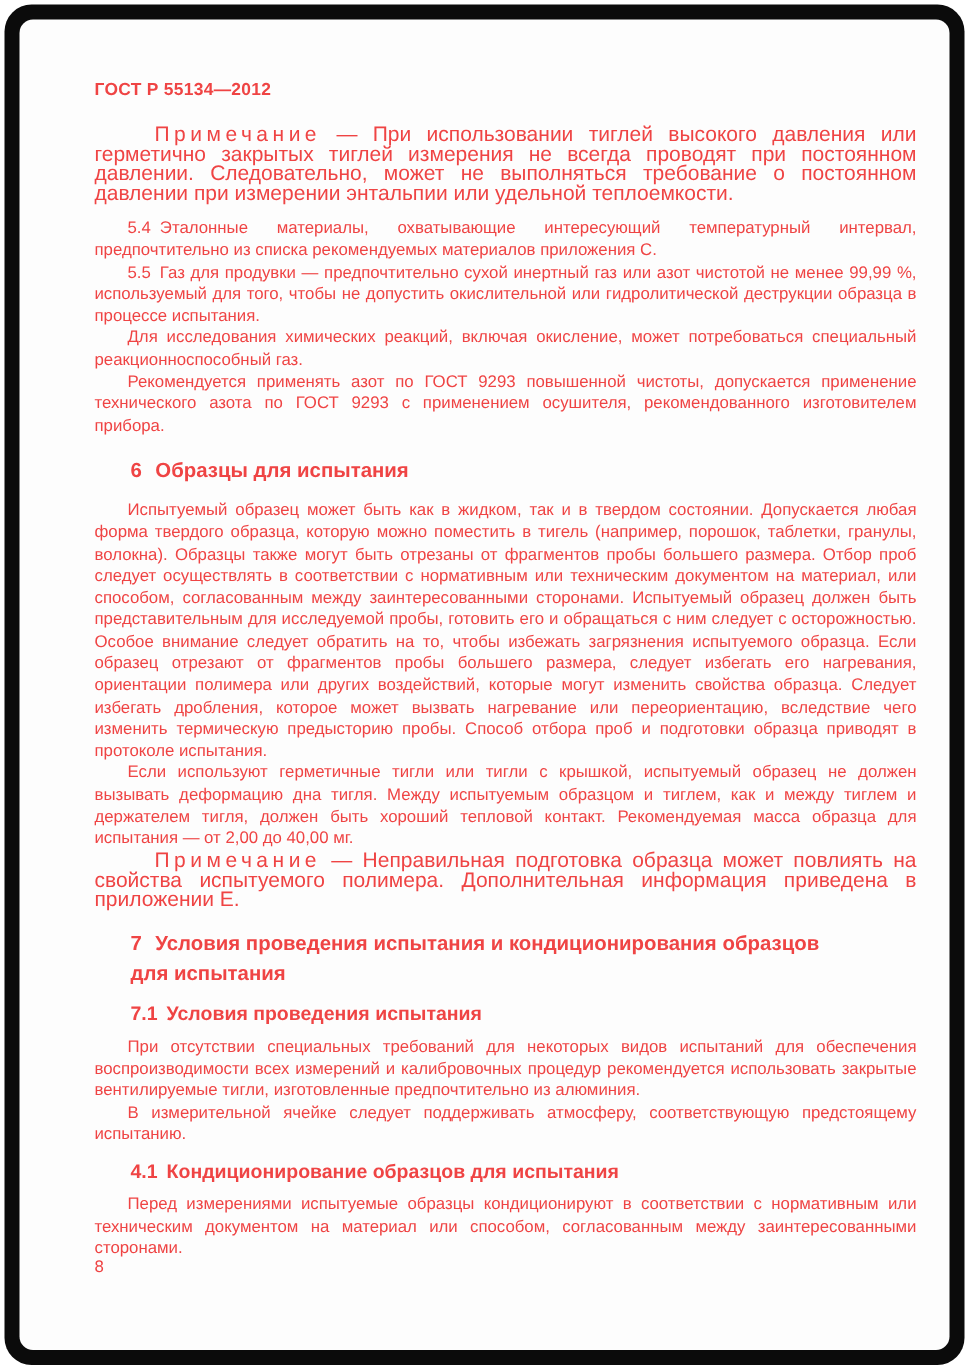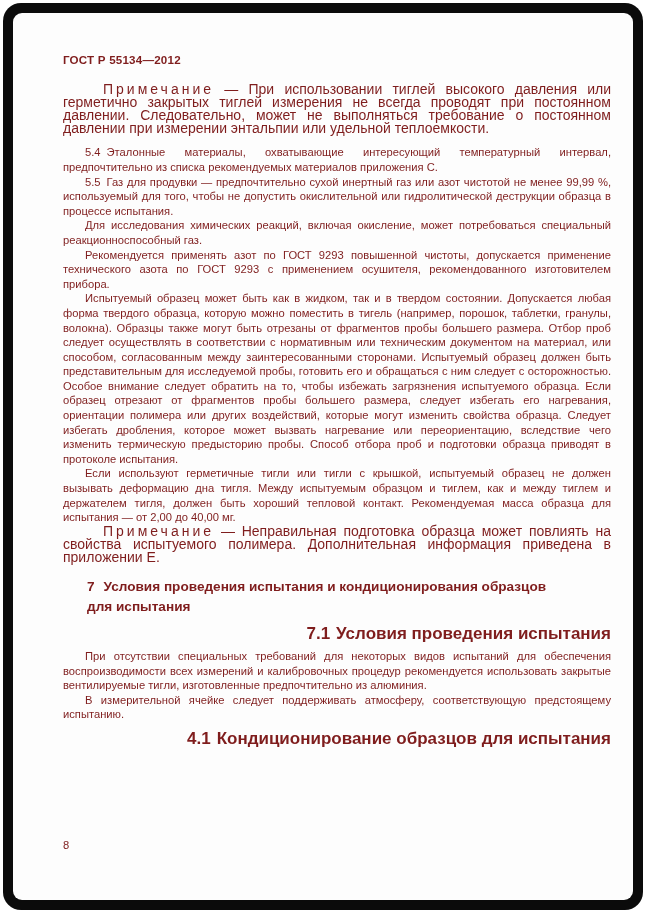--- a/index.html
+++ b/index.html
@@ -23,21 +23,21 @@
     border-radius: 18px;
   }
   .paper {
     position: absolute;
     inset: 13px;
     background: #fdfdfd;
     border-radius: 9px;
     overflow: hidden;
     padding: 40px 22px 0 50px;
     box-sizing: border-box;
-    color: #7f1d1d;
+    color: #ef4444;
   }
   .doc-header {
     font-weight: bold;
     font-size: 11.6px;
     letter-spacing: 0.2px;
     margin: 0 0 17px 0;
   }
   p.body-p {
     margin: 0;
     font-size: 11.2px;
@@ -56,25 +56,24 @@
   .num-gap { display: inline-block; width: 6px; }
   .it { }
   h2.section-h {
     font-size: 13.6px;
     font-weight: bold;
     margin: 13px 0 9px 24px;
     line-height: 20px;
   }
   h2.section-h .h-num { margin-right: 9px; }
   h3.sub-h {
-    font-size: 17px;
+    font-size: 13px;
     font-weight: bold;
     margin: 9px 0 8px 24px;
     line-height: 15px;
-    text-align: right;
   }
   h3.sub-h .h-num { margin-right: 6px; }
   .note-after-gap { margin-top: 9px; }
   .page-number {
     position: absolute;
     left: 50px;
     top: 826px;
     font-size: 11.2px;
   }
 </style>
@@ -92,35 +91,37 @@
 
     <p class="body-p"><span>5.4</span><span class="num-gap"></span><span>Эталонные материалы, охватывающие интересующий температурный интервал, предпочтительно из списка рекомендуемых материалов приложения С.</span></p>
 
     <p class="body-p"><span>5.5</span><span class="num-gap"></span><span>Газ для продувки — предпочтительно сухой инертный газ или азот чистотой не менее 99,99 %, используемый для того, чтобы не допустить окислительной или гидролитической деструкции образца в процессе испытания.</span></p>
 
     <p class="body-p">Для исследования химических реакций, включая окисление, может потребоваться специальный реакционноспособный газ.</p>
 
 
     <p class="body-p it">Рекомендуется применять азот по ГОСТ 9293 повышенной чистоты, допускается применение технического азота по ГОСТ 9293 с применением осушителя, рекомендованного изготовителем прибора.</p>
 
+    <h2 class="section-h"><span class="h-num">6</span><span>Образцы для испытания</span></h2>
 
     <p class="body-p"><span>Испытуемый образец может быть как в жидком, так и в твердом состоянии. Допускается любая форма твердого образца, которую можно поместить в тигель (например, порошок, таблетки, гранулы, волокна). Образцы также могут быть отрезаны от фрагментов пробы большего размера. </span><span class="it">Отбор проб следует осуществлять в соответствии с нормативным или техническим документом на материал, или способом, согласованным между заинтересованными сторонами.</span><span> Испытуемый образец должен быть представительным для исследуемой пробы, готовить его и обращаться с ним следует с осторожностью. Особое внимание следует обратить на то, чтобы избежать загрязнения испытуемого образца. Если образец отрезают от фрагментов пробы большего размера, следует избегать его нагревания, ориентации полимера или других воздействий, которые могут изменить свойства образца. Следует избегать дробления, которое может вызвать нагревание или переориентацию, вследствие чего изменить термическую предысторию пробы. Способ отбора проб и подготовки образца приводят в протоколе испытания.</span></p>
 
     <p class="body-p"><span>Если используют герметичные тигли или тигли с крышкой, испытуемый образец не должен вызывать деформацию дна тигля. Между испытуемым образцом и тиглем, как и между тиглем и держателем тигля, должен быть хороший тепловой контакт. Рекомендуемая масса образца для испытания — </span><span class="it">от 2,00 до 40,00 мг.</span></p>
 
     <p class="note note-after-gap"><span class="note-label">Примечание</span> <span>— Неправильная подготовка образца может повлиять на свойства испытуемого полимера. Дополнительная информация приведена в приложении Е.</span></p>
 
     <h2 class="section-h"><span class="h-num">7</span><span>Условия проведения испытания и кондиционирования образцов</span><br><span>для испытания</span></h2>
 
     <h3 class="sub-h"><span class="h-num">7.1</span><span>Условия проведения испытания</span></h3>
 
     <p class="body-p">При отсутствии специальных требований для некоторых видов испытаний для обеспечения воспроизводимости всех измерений и калибровочных процедур рекомендуется использовать закрытые вентилируемые тигли, изготовленные предпочтительно из алюминия.</p>
 
     <p class="body-p">В измерительной ячейке следует поддерживать атмосферу, соответствующую предстоящему испытанию.</p>
 
 
     <h3 class="sub-h"><span class="h-num">4.1</span><span>Кондиционирование образцов для испытания</span></h3>
 
+    <p class="body-p"><span>Перед измерениями испытуемые образцы кондиционируют в соответствии </span><span class="it">с нормативным или техническим документом на материал</span><span> или способом, согласованным между заинтересованными сторонами.</span></p>
 
     <div class="page-number">8</div>
 
   </div>
 </div>
 
 </body></html>

